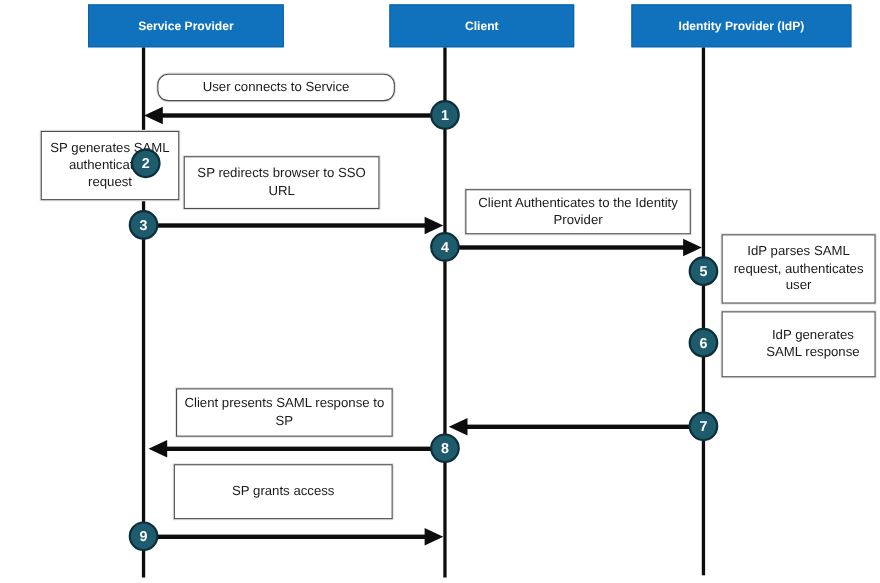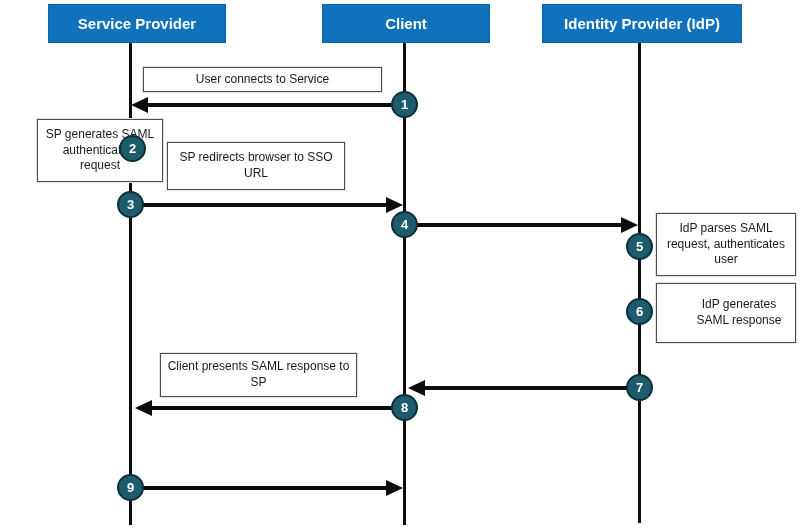--- a/index.html
+++ b/index.html
@@ -9,25 +9,26 @@
     background:#ffffff;
     font-family:"Liberation Sans","DejaVu Sans",sans-serif;
     overflow:hidden;
   }
   .actor-header {
     position:absolute;
     height:39px;
     background:#1072BC;
     color:#ffffff;
     font-weight:700;
-    font-size:15px;
+    font-size:11px;
     display:flex; align-items:center; justify-content:center;
     box-sizing:border-box;
     border:1px solid #0c63a8;
     z-index:3;
+    margin-left:32px;
   }
   .lifeline {
     position:absolute;
     width:3px;
     background:#0d0d0d;
     z-index:1;
   }
   .arrow {
     position:absolute;
     height:4px;
@@ -91,37 +92,43 @@
   <div class="lifeline" style="left:403px; top:43px; height:482px;"></div>
   <div class="lifeline" style="left:638px; top:43px; height:480px;"></div>
 
   <div class="arrow arrow-left" style="left:147px; top:103px; width:258px;"></div>
   <div class="arrow arrow-right" style="left:131px; top:203px; width:256px;"></div>
   <div class="arrow arrow-right" style="left:405px; top:223px; width:217px;"></div>
   <div class="arrow arrow-left" style="left:424px; top:386px; width:216px;"></div>
   <div class="arrow arrow-left" style="left:151px; top:406px; width:254px;"></div>
   <div class="arrow arrow-right" style="left:131px; top:486px; width:256px;"></div>
 
-  <div class="msg" style="left:143px; top:67px; width:239px; height:25px;">
+  <div class="msg" style="left:143px; top:67px; width:216px; height:25px;border-radius:10px;">
     <span>User connects to Service</span>
   </div>
   <div class="msg" style="left:2px; top:119px; width:126px; height:63px;margin-left:35px;">
     <span>SP generates SAML authentication request</span>
   </div>
   <div class="msg" style="left:167px; top:142px; width:178px; height:48px;">
     <span>SP redirects browser to SSO URL</span>
+  </div>
+  <div class="msg" style="left:423px; top:172px; width:205px; height:41px;">
+    <span>Client Authenticates to the Identity Provider</span>
   </div>
   <div class="msg" style="left:656px; top:213px; width:140px; height:63px;">
     <span>IdP parses SAML request, authenticates user</span>
   </div>
   <div class="msg" style="left:656px; top:283px; width:140px; height:60px;padding-left:32px;">
     <span>IdP generates SAML response</span>
   </div>
   <div class="msg" style="left:160px; top:353px; width:197px; height:44px;">
     <span>Client presents SAML response to SP</span>
+  </div>
+  <div class="msg" style="left:158px; top:422px; width:199px; height:50px;">
+    <span>SP grants access</span>
   </div>
 
   <div class="badge" style="left:391px; top:91px;">1</div>
   <div class="badge" style="left:119px; top:135px;">2</div>
   <div class="badge" style="left:117px; top:191px;">3</div>
   <div class="badge" style="left:391px; top:211px;">4</div>
   <div class="badge" style="left:626px; top:233px;">5</div>
   <div class="badge" style="left:626px; top:298px;">6</div>
   <div class="badge" style="left:626px; top:374px;">7</div>
   <div class="badge" style="left:391px; top:394px;">8</div>

